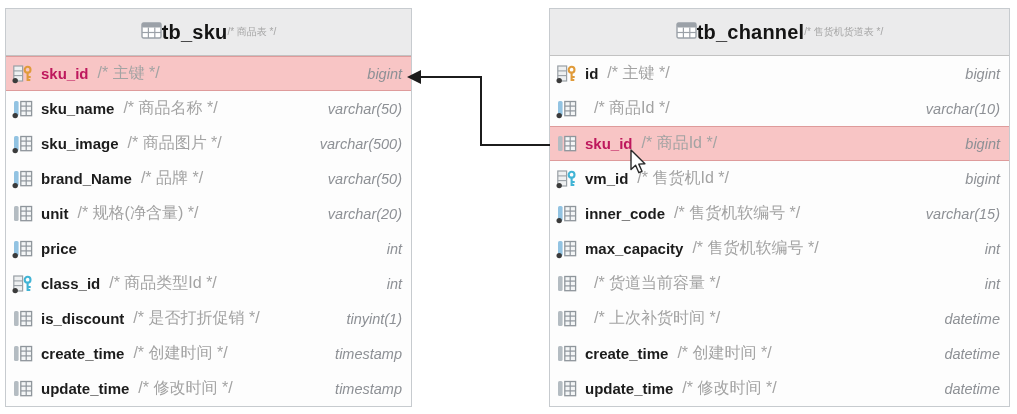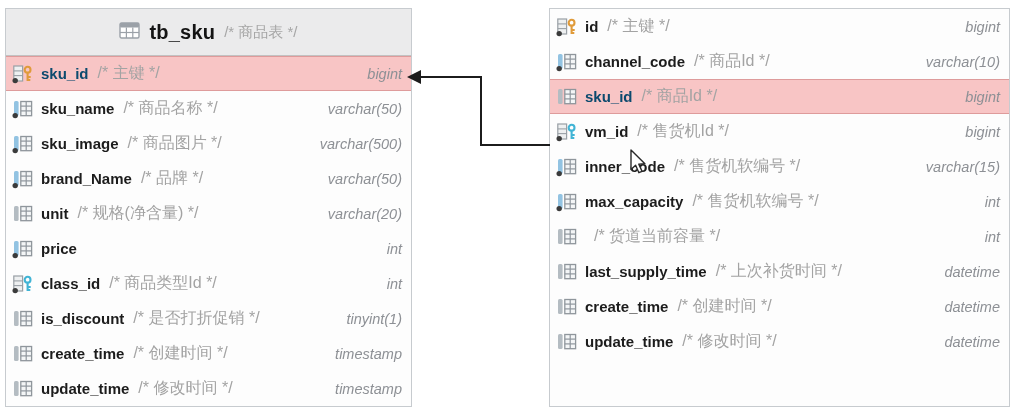--- a/index.html
+++ b/index.html
@@ -9,33 +9,33 @@
     overflow:hidden;
   }
   .er-table{
     position:absolute;top:8px;background:#fdfdfd;
     border:1px solid #c7cbcf;box-sizing:border-box;height:399px;
   }
   .er-table.left{left:5px;width:407px;}
   .er-table.right{left:549px;width:461px;}
   .t-header{
     height:46px;background:#ebebec;border-bottom:1px solid #c2c2c2;
-    display:flex;align-items:center;justify-content:center;gap:9px;
+    display:flex;align-items:center;justify-content:center;
   }
   .t-title{font-size:20px;font-weight:700;color:#141414;letter-spacing:.2px;}
-  .t-comment{font-size:15px;color:#a6a6a6;}
+  .t-comment{font-size:10px;color:#a6a6a6;}
   .rows{display:block;}
   .row{height:35px;display:flex;align-items:center;padding:0 9px 0 6px;box-sizing:border-box;}
   .row.highlight{
     background:#f8c5c5;
     box-shadow:inset 0 1px 0 rgba(201,120,120,.55),inset 0 -1px 0 rgba(201,120,120,.55);
   }
   .icon-slot{width:24px;flex:0 0 24px;height:20px;margin-right:5px;display:flex;align-items:center;}
   .col-name{font-size:15px;font-weight:700;color:#1c1c1c;white-space:nowrap;}
-  .row.highlight .col-name{color:#0c4a6e;}
+  .row.highlight .col-name{color:#be185d;}
   .col-comment{font-size:16px;color:#a3a3a3;margin-left:9px;white-space:nowrap;}
   .col-type{margin-left:auto;font-size:14.5px;color:#8d9095;white-space:nowrap;padding-left:8px;font-style:italic;}
   #relation-layer,#cursor-layer{position:absolute;left:0;top:0;pointer-events:none;}
 </style>
 </head>
 <body>
 
 <div class="er-table left">
   <div class="t-header">
     <span class="t-icon">
@@ -197,20 +197,33 @@
       </svg>
         </span>
     <span class="col-name">update_time</span>
     <span class="col-comment">/* 修改时间 */</span>
     <span class="col-type">timestamp</span>
   </div>
     </div>
 </div>
 
 <div class="er-table right">
+  <div class="t-header">
+    <span class="t-icon">
+      <svg width="21" height="17" viewBox="0 0 21 17">
+        <rect x="1" y="1" width="19" height="15" rx="1.5" fill="#ffffff" stroke="#9ba1a8" stroke-width="1.4"></rect>
+        <rect x="1" y="1" width="19" height="4.6" rx="1.5" fill="#9ba1a8"></rect>
+        <line x1="7.4" y1="5.6" x2="7.4" y2="16" stroke="#9ba1a8" stroke-width="1.2"></line>
+        <line x1="13.8" y1="5.6" x2="13.8" y2="16" stroke="#9ba1a8" stroke-width="1.2"></line>
+        <line x1="1" y1="10.5" x2="20" y2="10.5" stroke="#9ba1a8" stroke-width="1.2"></line>
+      </svg>
+    </span>
+    <span class="t-title">tb_channel</span>
+    <span class="t-comment">/* 售货机货道表 */</span>
+  </div>
   <div class="rows">
       <div class="row">
     <span class="icon-slot">
           <svg width="22" height="20" viewBox="0 0 22 20">
       <rect x="1.8" y="2" width="8.8" height="15" fill="#eef0f1" stroke="#99a0a6" stroke-width="1.2"></rect>
       <line x1="1.8" y1="6.9" x2="10.6" y2="6.9" stroke="#99a0a6" stroke-width="1.1"></line>
       <line x1="1.8" y1="11.6" x2="10.6" y2="11.6" stroke="#99a0a6" stroke-width="1.1"></line>
       <circle cx="15.6" cy="5.7" r="2.9" fill="none" stroke="#e09b3a" stroke-width="2.1"></circle>
       <line x1="15.6" y1="8.6" x2="15.6" y2="17" stroke="#e09b3a" stroke-width="2.1"></line>
       <line x1="15.6" y1="13" x2="18.7" y2="13" stroke="#e09b3a" stroke-width="2"></line>
@@ -226,21 +239,20 @@
     <span class="icon-slot">
           <svg width="22" height="20" viewBox="0 0 22 20">
       <rect x="2" y="2" width="4.6" height="15" rx="1.6" fill="#92c3e2"></rect>
       <rect x="8.8" y="2.5" width="10.8" height="14.2" fill="#f4f6f7" stroke="#8f969c" stroke-width="1.3"></rect>
       <line x1="8.8" y1="7.1" x2="19.6" y2="7.1" stroke="#8f969c" stroke-width="1.2"></line>
       <line x1="8.8" y1="11.9" x2="19.6" y2="11.9" stroke="#8f969c" stroke-width="1.2"></line>
       <line x1="14.2" y1="2.5" x2="14.2" y2="16.7" stroke="#8f969c" stroke-width="1.2"></line>
       <circle cx="3.2" cy="16.6" r="2.7" fill="#3b3b3b"></circle>
           </svg>
         </span>
-    <span class="col-name">channel_code</span>
     <span class="col-comment">/* 商品Id */</span>
     <span class="col-type">varchar(10)</span>
   </div>
       <div class="row highlight">
     <span class="icon-slot">
           <svg width="22" height="20" viewBox="0 0 22 20">
       <rect x="2" y="2" width="4.6" height="15" rx="1.6" fill="#b4bcc2"></rect>
       <rect x="8.8" y="2.5" width="10.8" height="14.2" fill="#f4f6f7" stroke="#8f969c" stroke-width="1.3"></rect>
       <line x1="8.8" y1="7.1" x2="19.6" y2="7.1" stroke="#8f969c" stroke-width="1.2"></line>
       <line x1="8.8" y1="11.9" x2="19.6" y2="11.9" stroke="#8f969c" stroke-width="1.2"></line>
@@ -314,21 +326,20 @@
       <div class="row">
     <span class="icon-slot">
           <svg width="22" height="20" viewBox="0 0 22 20">
       <rect x="2" y="2" width="4.6" height="15" rx="1.6" fill="#b4bcc2"></rect>
       <rect x="8.8" y="2.5" width="10.8" height="14.2" fill="#f4f6f7" stroke="#8f969c" stroke-width="1.3"></rect>
       <line x1="8.8" y1="7.1" x2="19.6" y2="7.1" stroke="#8f969c" stroke-width="1.2"></line>
       <line x1="8.8" y1="11.9" x2="19.6" y2="11.9" stroke="#8f969c" stroke-width="1.2"></line>
       <line x1="14.2" y1="2.5" x2="14.2" y2="16.7" stroke="#8f969c" stroke-width="1.2"></line>
       </svg>
         </span>
-    <span class="col-name">last_supply_time</span>
     <span class="col-comment">/* 上次补货时间 */</span>
     <span class="col-type">datetime</span>
   </div>
       <div class="row">
     <span class="icon-slot">
           <svg width="22" height="20" viewBox="0 0 22 20">
       <rect x="2" y="2" width="4.6" height="15" rx="1.6" fill="#b4bcc2"></rect>
       <rect x="8.8" y="2.5" width="10.8" height="14.2" fill="#f4f6f7" stroke="#8f969c" stroke-width="1.3"></rect>
       <line x1="8.8" y1="7.1" x2="19.6" y2="7.1" stroke="#8f969c" stroke-width="1.2"></line>
       <line x1="8.8" y1="11.9" x2="19.6" y2="11.9" stroke="#8f969c" stroke-width="1.2"></line>

